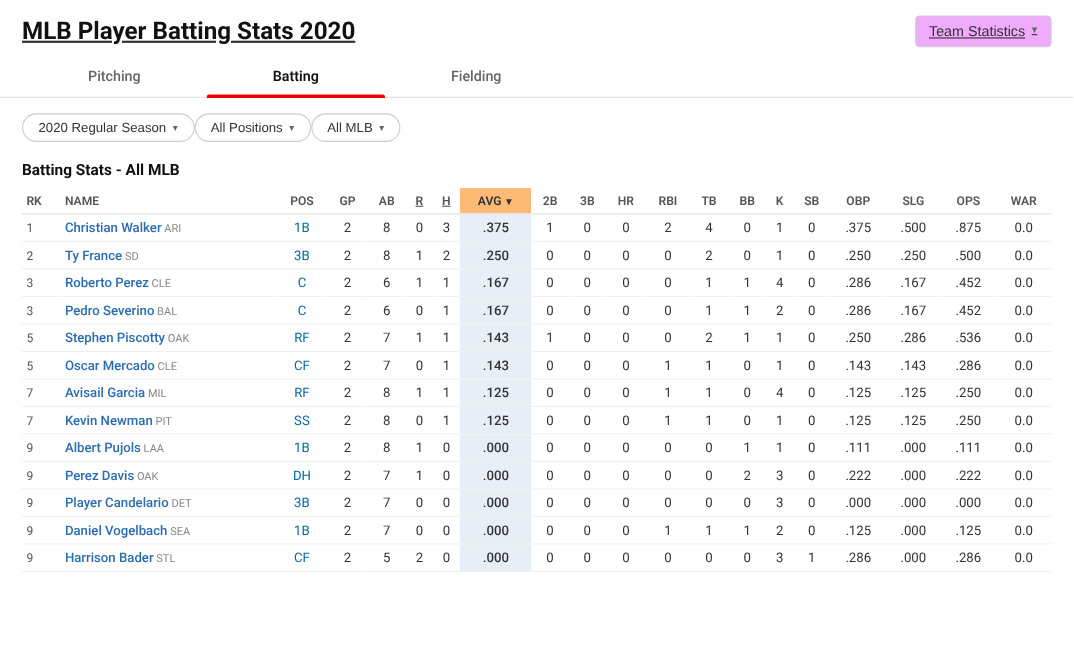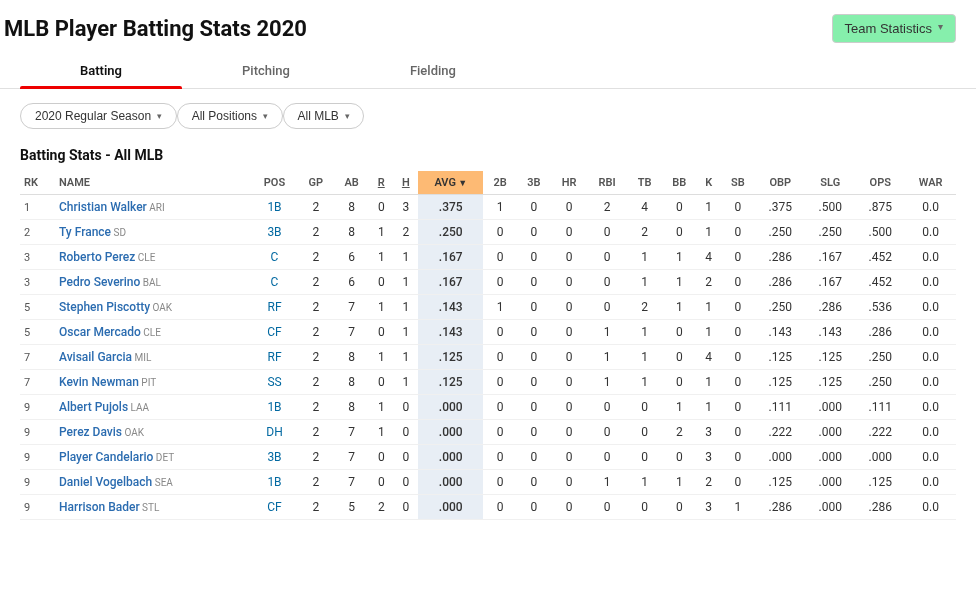--- a/index.html
+++ b/index.html
@@ -9,39 +9,40 @@
       color: #333;
       font-size: 13px;
       width: 976px;
       min-height: 602px;
     }
 
     .header {
       display: flex;
       align-items: center;
       justify-content: space-between;
-      padding: 14px 20px 10px 4px;
+      padding: 14px 20px 10px 20px;
+      text-decoration: underline;
     }
 
     .page-title {
       font-size: 22px;
       font-weight: 700;
       color: #111;
     }
 
     .team-stats-btn {
       display: flex;
       align-items: flex-start;
       gap: 6px;
       border: 1px solid #ccc;
       border-radius: 4px;
       padding: 6px 12px;
       font-size: 13px;
       cursor: pointer;
-      background: #86efac;
+      background: #f0abfc;
       color: #333;
     }
 
     .team-stats-btn .chevron {
       font-size: 10px;
       color: #666;
     }
 
     .tabs {
       display: flex;
@@ -200,25 +201,25 @@
 
 <div class="header">
   <h1 class="page-title">MLB Player Batting Stats 2020</h1>
   <button class="team-stats-btn">
     <span>Team Statistics</span>
     <span class="chevron">▾</span>
   </button>
 </div>
 
 <div class="tabs">
+  <div class="tab">
+    <span>Pitching</span>
+  </div>
   <div class="tab active">
     <span>Batting</span>
-  </div>
-  <div class="tab">
-    <span>Pitching</span>
   </div>
   <div class="tab">
     <span>Fielding</span>
   </div>
 </div>
 
 <div class="filters">
   <button class="filter-btn">
     <span>2020 Regular Season</span>
     <span class="chevron">▾</span>

